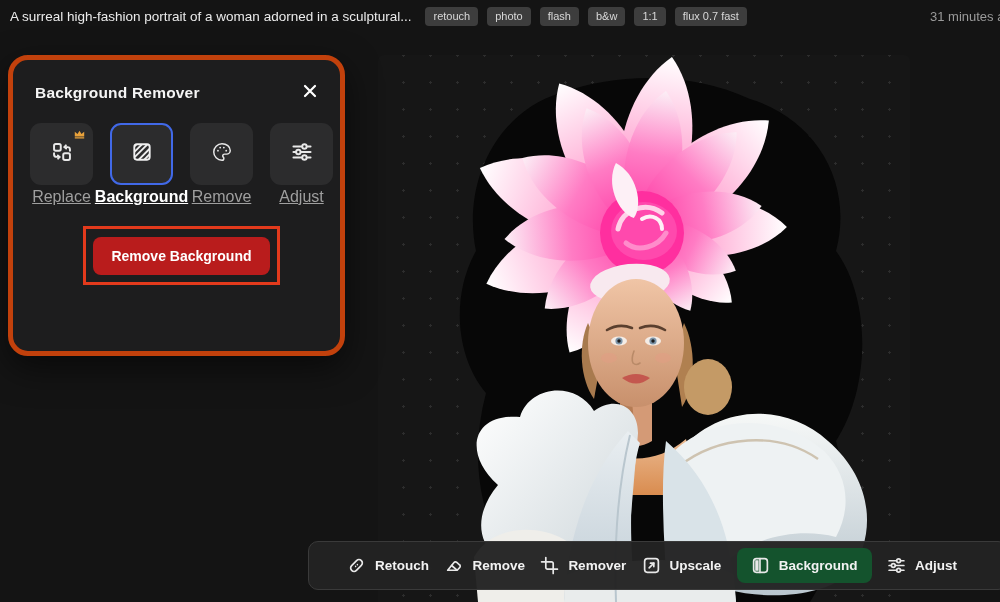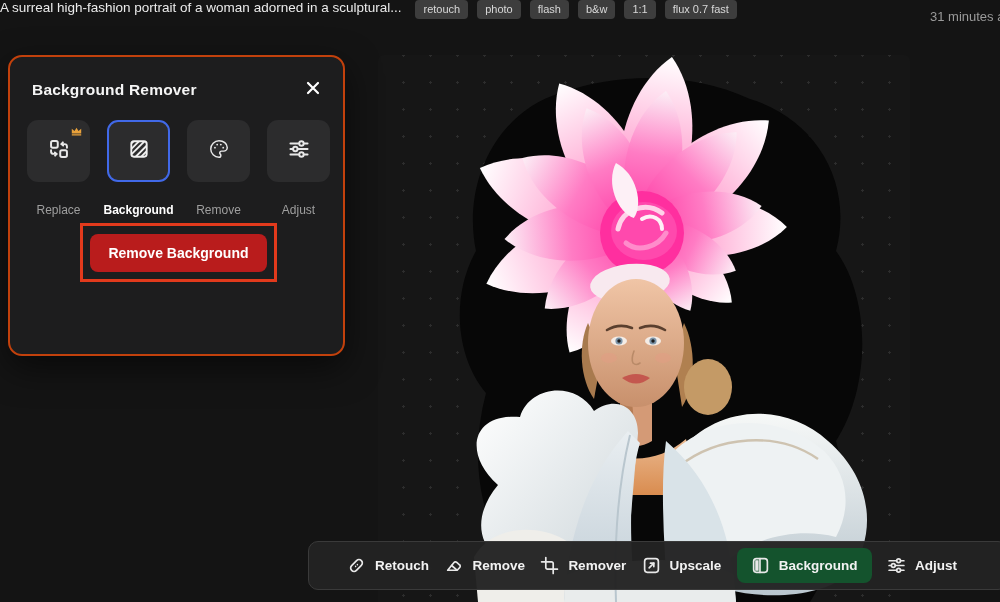--- a/index.html
+++ b/index.html
@@ -1,50 +1,50 @@
 <!DOCTYPE html>
 <html><head>
 <meta charset="utf-8">
 <style>
   * { margin:0; padding:0; box-sizing:border-box; }
   html,body { width:1000px; height:602px; overflow:hidden; background:#141414;
               font-family:"Liberation Sans", sans-serif; position:relative; }
 
   
   .topbar { position:absolute; left:0; top:0; width:1000px; height:32px;
-            display:flex; align-items:flex-start; }
+            display:flex; align-items:center; padding-left:10px; }
   .prompt { color:#ebebeb; font-size:13.5px; white-space:nowrap; }
   .tags { display:flex; gap:9px; margin-left:14px; }
   .tag { background:#3d3d3d; color:#d8d8d8; font-size:11px; line-height:1;
          padding:4px 8px; border-radius:4px; white-space:nowrap; }
   .timestamp { position:absolute; left:930px; top:9px; color:#9a9a9a; font-size:13px; white-space:nowrap; }
 
   
   .canvas { position:absolute; left:378px; top:55px; width:532px; height:547px;
             background-color:#161616;
             background-image:radial-gradient(circle, #2d2d2d 1.1px, transparent 1.3px);
             background-size:27px 27px; background-position:12px 14px;
             border-radius:6px 6px 0 0; }
   .canvas svg { position:absolute; left:0; top:0; }
 
   
   .panel { position:absolute; left:8px; top:55px; width:337px; height:301px;
-           background:#1d1d1e; border:2px solid #c2410c; border-radius:14px;
+           background:#1d1d1e; border:5px solid #c2410c; border-radius:20px;
            box-shadow:0 12px 34px rgba(0,0,0,.55); z-index:5; }
   .panel-head { display:flex; justify-content:space-between; align-items:center;
                 padding:21px 20px 0 22px; }
   .panel-title { color:#f5f5f5; font-size:15.5px; font-weight:700; letter-spacing:.2px; }
   .close-btn { background:none; border:none; cursor:pointer; padding:2px; display:flex; }
   .tiles { display:flex; gap:17px; padding:0 17px; margin-top:19px; }
   .tile-wrap { width:63px; display:flex; flex-direction:column; align-items:center; }
   .tile { width:63px; height:62px; border-radius:11px; background:#2c2c2d;
           display:flex; align-items:center; justify-content:center; position:relative;
           border:2px solid transparent; cursor:pointer; }
   .tile.selected { border-color:#4169e8; }
-  .tile-label { margin-top:21px; font-size:12px; color:#9f9f9f; white-space:nowrap; }
+  .tile-label { margin-top:3px; font-size:16px; color:#9f9f9f; white-space:nowrap;text-decoration:underline; }
   .tile-wrap.selected .tile-label { color:#ffffff; font-weight:700; }
   .crown { position:absolute; top:5px; right:6px; display:flex; }
   .annotation-box { position:absolute; left:70px; top:166px; width:197px; height:59px;
                     border:3px solid #e23a1c; z-index:6; pointer-events:none; }
   .remove-btn { position:absolute; left:80px; top:177px; width:177px; height:38px;
                 background:#b91c1c; border:none; border-radius:8px; color:#ffffff;
                 font-size:14px; font-weight:600; font-family:"Liberation Sans",sans-serif;
                 cursor:pointer; z-index:7; }
 
   

